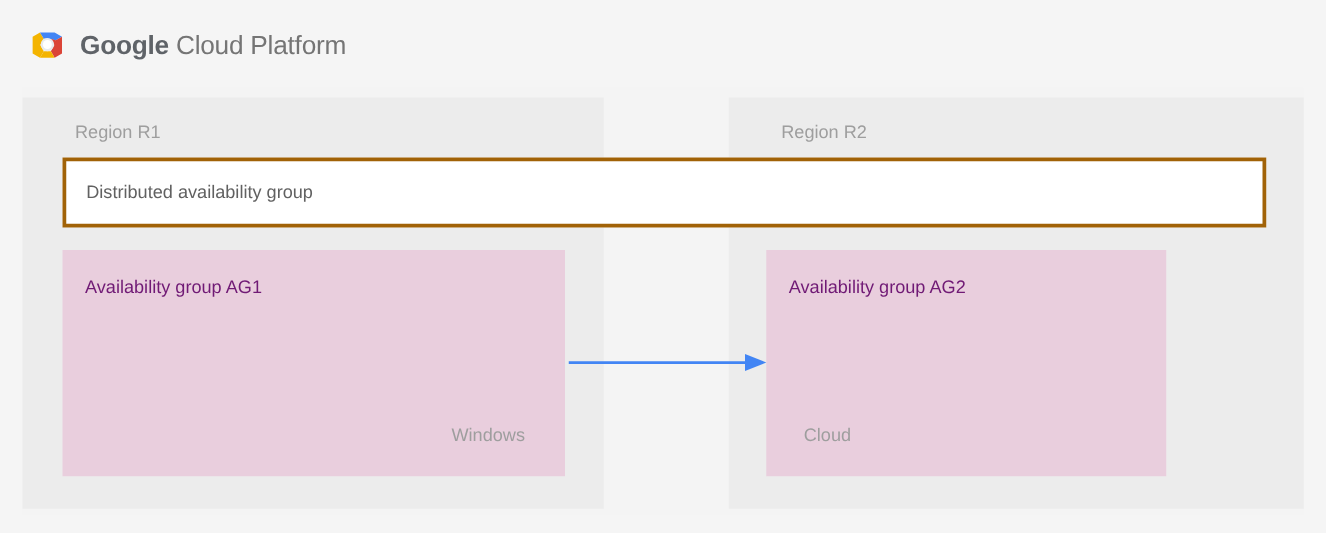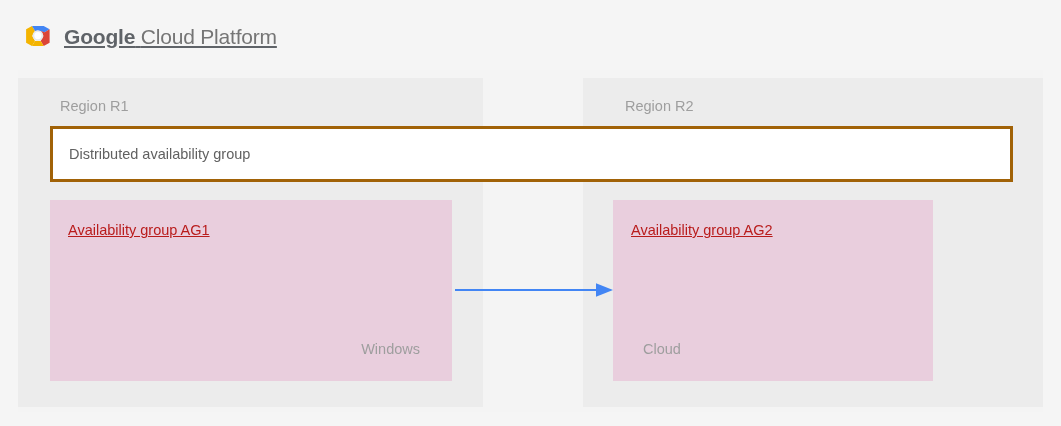--- a/index.html
+++ b/index.html
@@ -38,21 +38,20 @@
     display: block;
     flex: 0 0 auto;
   }
   .brand-text {
     margin-left: 10px;
     font-size: 21px;
     letter-spacing: -0.2px;
     white-space: nowrap;
     color: #5f6368;
     line-height: 1;
-    text-decoration: underline;
   }
   .brand-text .b-strong {
     font-weight: 700;
     color: #5f6368;
   }
   .brand-text .b-light {
     font-weight: 400;
     color: #757575;
   }
 
@@ -116,23 +115,22 @@
     background: #e9cedd;
   }
   .ag-box-1 { left: 50px;  width: 402px; }
   .ag-box-2 { left: 613px; width: 320px; }
 
   .ag-title {
     position: absolute;
     left: 18px;
     top: 22px;
     font-size: 14.5px;
-    color: #b91c1c;
-    white-space: nowrap;
-    text-decoration: underline;
+    color: #701a75;
+    white-space: nowrap;
   }
   .ag-os {
     position: absolute;
     bottom: 24px;
     font-size: 14.5px;
     color: #9e9e9e;
     white-space: nowrap;
   }
   .ag-os-right { right: 32px; }
   .ag-os-left  { left: 30px; }

